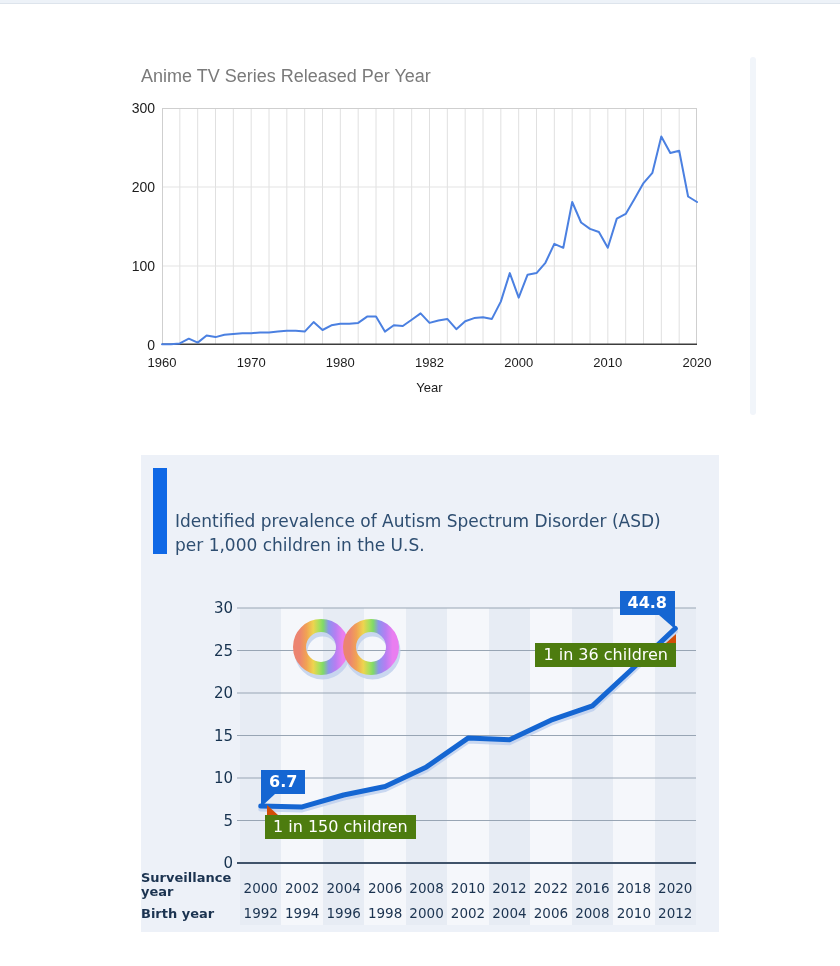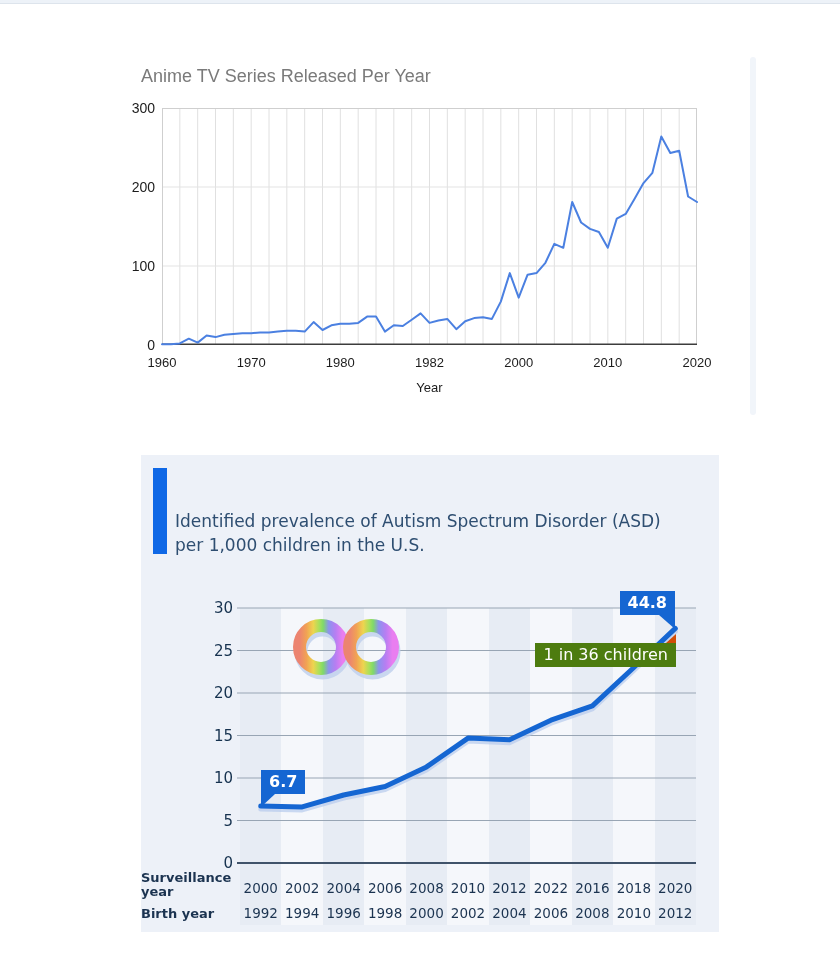--- a/index.html
+++ b/index.html
@@ -170,20 +170,21 @@
       <circle cx="33" cy="36" r="21.5"></circle>
         <circle cx="83" cy="36" r="21.5"></circle>
     </g>
     <g fill="none" stroke="url(#rb)" stroke-width="13">
       <circle cx="33" cy="36" r="21.5"></circle>
         <circle cx="83" cy="36" r="21.5"></circle>
     </g>
   </svg>
 
   <div class="callout blue" id="c-start">6.7</div>
+  <div class="callout orange" id="c-start-note">1 in 150 children</div>
   <div class="callout blue" id="c-end">44.8</div>
   <div class="callout orange" id="c-end-note">1 in 36 children</div>
 
   <div class="row-label" id="rl-surv">Surveillance year</div>
   <div class="year-row" id="surv-years">
       <span>2000</span>
       <span>2002</span>
       <span>2004</span>
       <span>2006</span>
       <span>2008</span>

